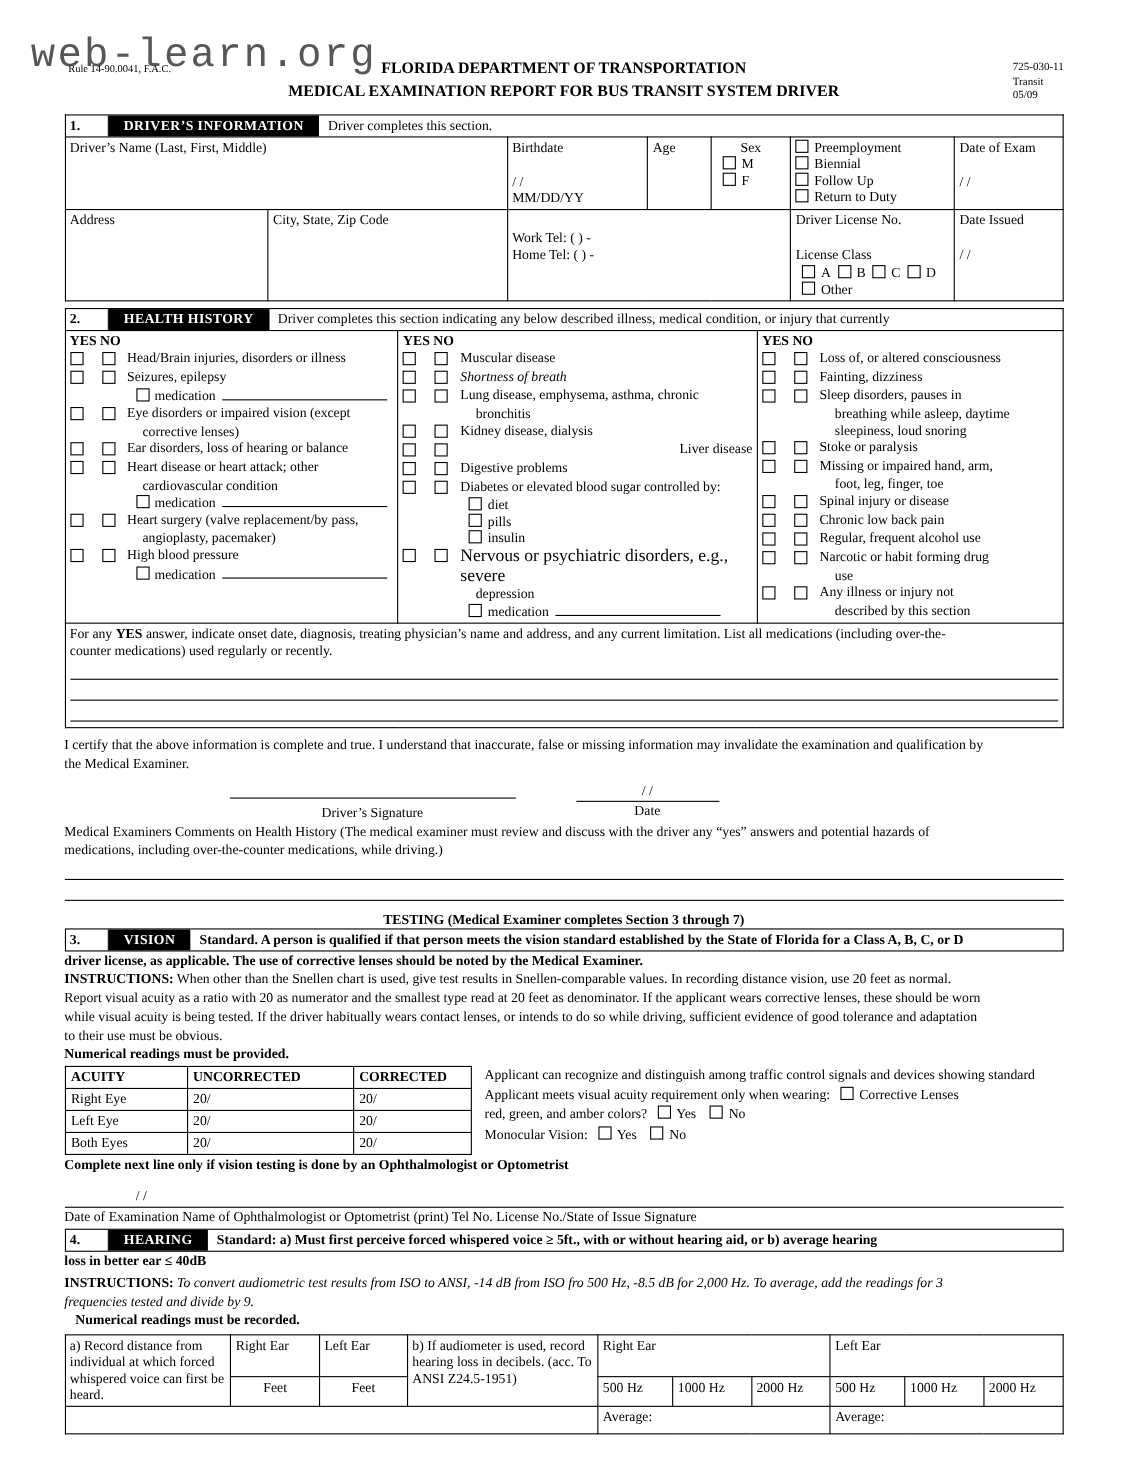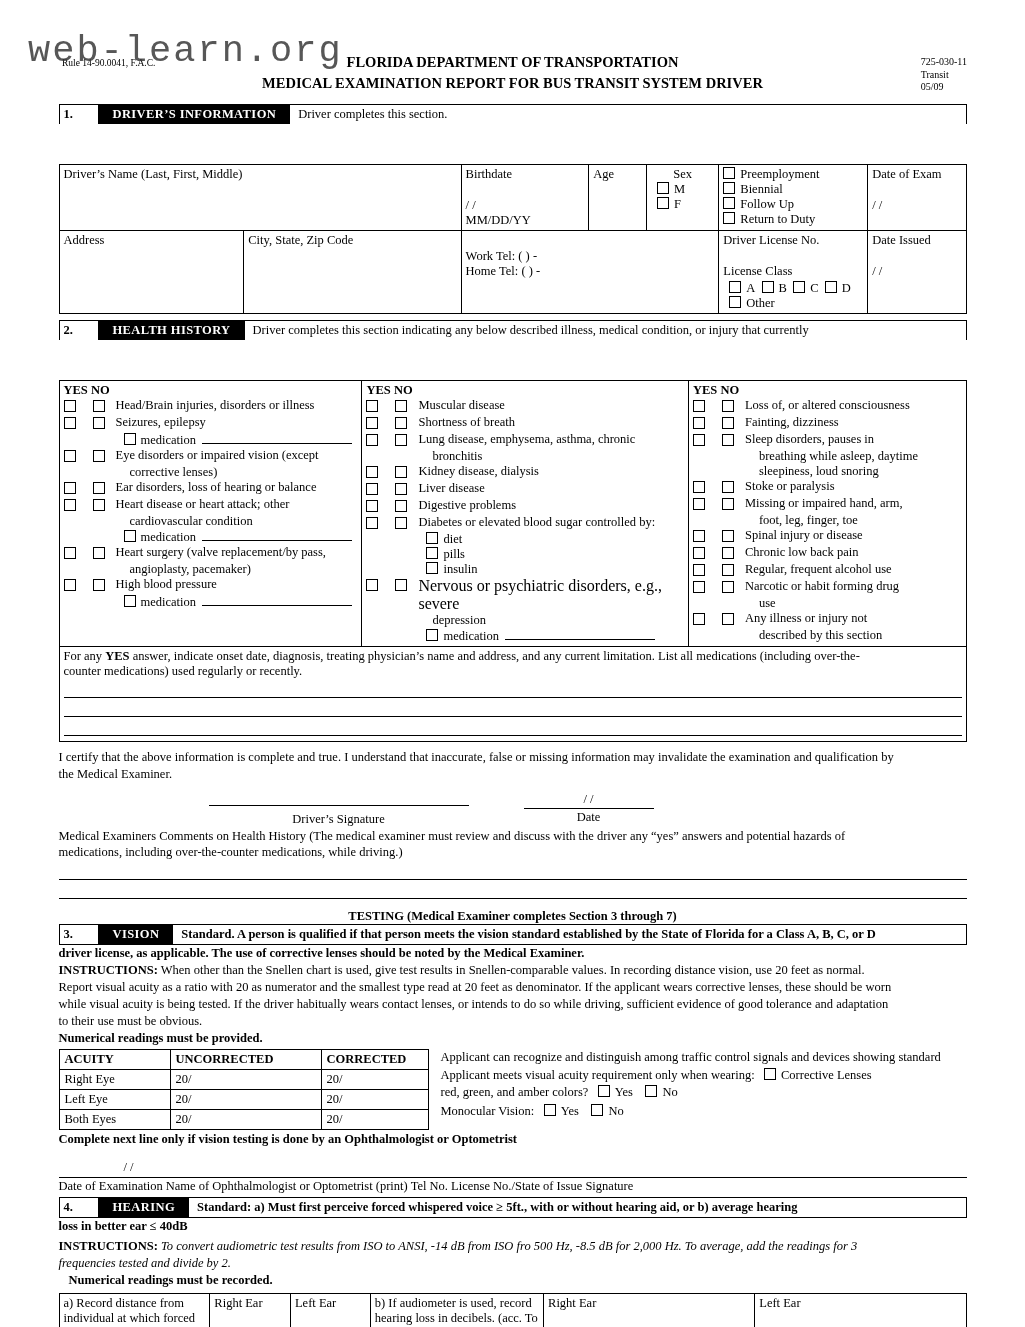--- a/index.html
+++ b/index.html
@@ -10,21 +10,21 @@
   .rule-code{position:absolute;left:62px;top:58px;font-size:9.5px;}
   .doc-code{position:absolute;right:58px;top:56px;font-size:10px;line-height:1.25;text-align:left;}
   .title{text-align:center;font-weight:bold;font-size:14.5px;line-height:1.45;}
   .title .l2{font-size:14.5px;}
   .wrap{margin:10px auto 0;width:908px;}
   table{border-collapse:collapse;}
   .secbar{display:flex;align-items:stretch;border:1px solid #000;border-bottom:none;}
   .secnum{width:30px;border-right:1px solid #000;font-weight:bold;font-size:12.5px;padding:2px 4px;}
   .secname{background:#000;color:#fff;font-weight:bold;font-size:12.5px;padding:2px 14px;letter-spacing:.4px;}
   .secdesc{padding:2px 8px;font-size:12.5px;}
-  .tbl{width:100%;border:1px solid #000;font-size:12.5px;margin-top:40px;}
+  .tbl{width:100%;border:1px solid #000;font-size:12.5px;}
   .tbl td{border:1px solid #000;vertical-align:top;padding:2px 4px;}
   .cellh{height:56px;}
   .ck{display:inline-block;width:10px;height:10px;border:1px solid #000;margin-right:5px;vertical-align:-1px;}
   .yn{font-size:12.5px;font-weight:normal;}
   .row{display:flex;align-items:flex-start;}
   .cks{width:52px;flex:0 0 52px;padding-top:2px;}
   .txt{flex:1;}
   .hline{border-bottom:1px solid #000;display:inline-block;width:150px;height:11px;}
   .ul{border-bottom:1px solid #000;height:15px;margin:3px 0;}
   .cert{font-size:12.5px;margin-top:7px;line-height:1.35;}
@@ -184,37 +184,37 @@
         </td>
         <td style="width:36%">
           <div class="b yn">YES  NO</div>
           <div id="c2">
                 <div class="row">
                   <div class="cks"><span class="ck"></span><span class="ck" style="margin-left: 12px;"></span></div>
                   <div class="txt" style="font-size: 12.5px;">Muscular disease</div>
                 </div>
                 <div class="row">
                   <div class="cks"><span class="ck"></span><span class="ck" style="margin-left: 12px;"></span></div>
-                  <div class="txt" style="font-size: 12.5px;">Shortness of breath</div>
+                  <div class="txt" style="font-size: 12.5px; font-style: italic;">Shortness of breath</div>
                 </div>
                 <div class="row">
                   <div class="cks"><span class="ck"></span><span class="ck" style="margin-left: 12px;"></span></div>
                   <div class="txt" style="font-size: 12.5px;">Lung disease, emphysema, asthma, chronic</div>
                 </div>
                 <div class="row">
                   <div class="cks"></div>
                   <div class="txt" style="font-size: 12.5px; padding-left: 14px;">bronchitis</div>
                 </div>
                 <div class="row">
                   <div class="cks"><span class="ck"></span><span class="ck" style="margin-left: 12px;"></span></div>
                   <div class="txt" style="font-size: 12.5px;">Kidney disease, dialysis</div>
                 </div>
                 <div class="row">
                   <div class="cks"><span class="ck"></span><span class="ck" style="margin-left: 12px;"></span></div>
-                  <div class="txt" style="font-size: 12.5px;">Liver disease</div>
+                  <div class="txt" style="font-size: 12.5px; text-align: right;">Liver disease</div>
                 </div>
                 <div class="row">
                   <div class="cks"><span class="ck"></span><span class="ck" style="margin-left: 12px;"></span></div>
                   <div class="txt" style="font-size: 12.5px;">Digestive problems</div>
                 </div>
                 <div class="row">
                   <div class="cks"><span class="ck"></span><span class="ck" style="margin-left: 12px;"></span></div>
                   <div class="txt" style="font-size: 12.5px;">Diabetes or elevated blood sugar controlled by:</div>
                 </div>
                 <div class="row">
@@ -410,21 +410,21 @@
     <div class="secbar" style="border-bottom:1px solid #000;margin-top:2px">
       <div class="secnum">4.</div>
       <div class="secname">HEARING</div>
       <div class="secdesc b">Standard: a)  Must first perceive forced whispered voice ≥ 5ft., with or without hearing aid, or  b) average hearing</div>
     </div>
     <div class="mini b">loss in better ear ≤ 40dB</div>
     <div class="mini" style="margin-top:3px">
       <span class="b">INSTRUCTIONS:</span>
       <span class="i">To convert audiometric test results from ISO to ANSI, -14 dB from ISO fro 500 Hz, -8.5 dB for 2,000 Hz.  To average, add the readings for 3</span>
     </div>
-    <div class="mini i">frequencies tested and divide by 2.</div>
+    <div class="mini i">frequencies tested and divide by 9.</div>
     <div class="mini b" style="padding-left:10px">Numerical readings must be recorded.</div>
 
     <table class="tbl" style="margin-top:4px;margin-bottom:14px">
       <tbody>
           <tr>
         <td rowspan="2" style="width:155px">a)  Record distance from individual at which forced whispered voice can first be heard.</td>
         <td style="width:78px">Right Ear</td>
         <td style="width:78px">Left Ear</td>
         <td rowspan="2" style="width:180px">b)  If audiometer is used, record hearing loss in decibels. (acc. To ANSI Z24.5-1951)</td>
         <td colspan="3">Right Ear</td>

